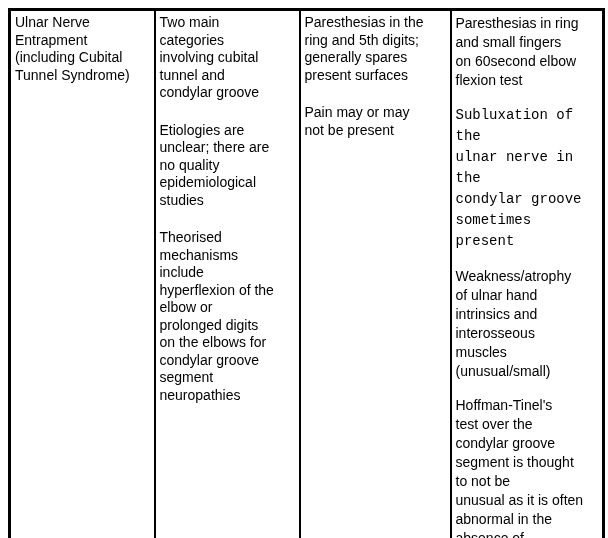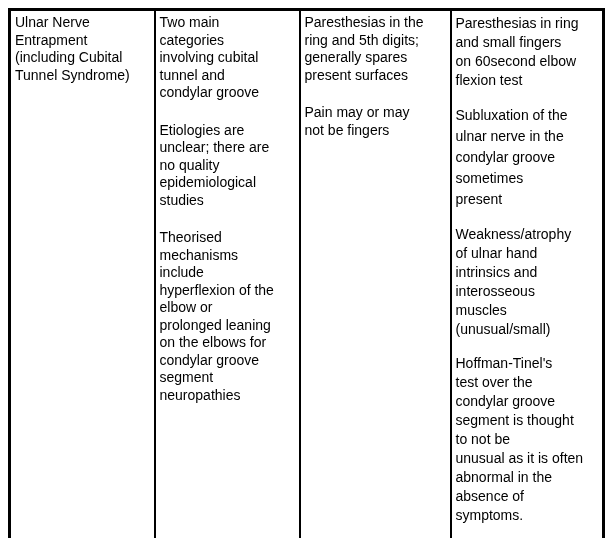--- a/index.html
+++ b/index.html
@@ -48,20 +48,21 @@
   }
   
   td.cell.c4 {
     line-height: 19px;
   }
   td.cell.c4 p {
     margin-bottom: 15px;
   }
   td.cell.c4 p.wide-spacing {
     line-height: 21px;
+    font-family: Liberation Mono, monospace;
   }
 </style>
 </head>
 <body>
 
 <div class="page">
   <table class="clinical-table">
     <colgroup>
       <col style="width:145px">
       <col style="width:145px">
@@ -85,33 +86,33 @@
           <p>Etiologies are
 unclear; there are
 no quality
 epidemiological
 studies</p>
           <p>Theorised
 mechanisms
 include
 hyperflexion of the
 elbow or
-prolonged leaning
+prolonged digits
 on the elbows for
 condylar groove
 segment
 neuropathies</p>
         </td>
         <td class="cell c3">
           <p>Paresthesias in the
 ring and 5th digits;
 generally spares
 present surfaces</p>
           <p>Pain may or may
-not be fingers</p>
+not be present</p>
         </td>
         <td class="cell c4">
           <p>Paresthesias in ring
 and small fingers
 on 60second elbow
 flexion test</p>
           <p class="wide-spacing">Subluxation of the
 ulnar nerve in the
 condylar groove
 sometimes

